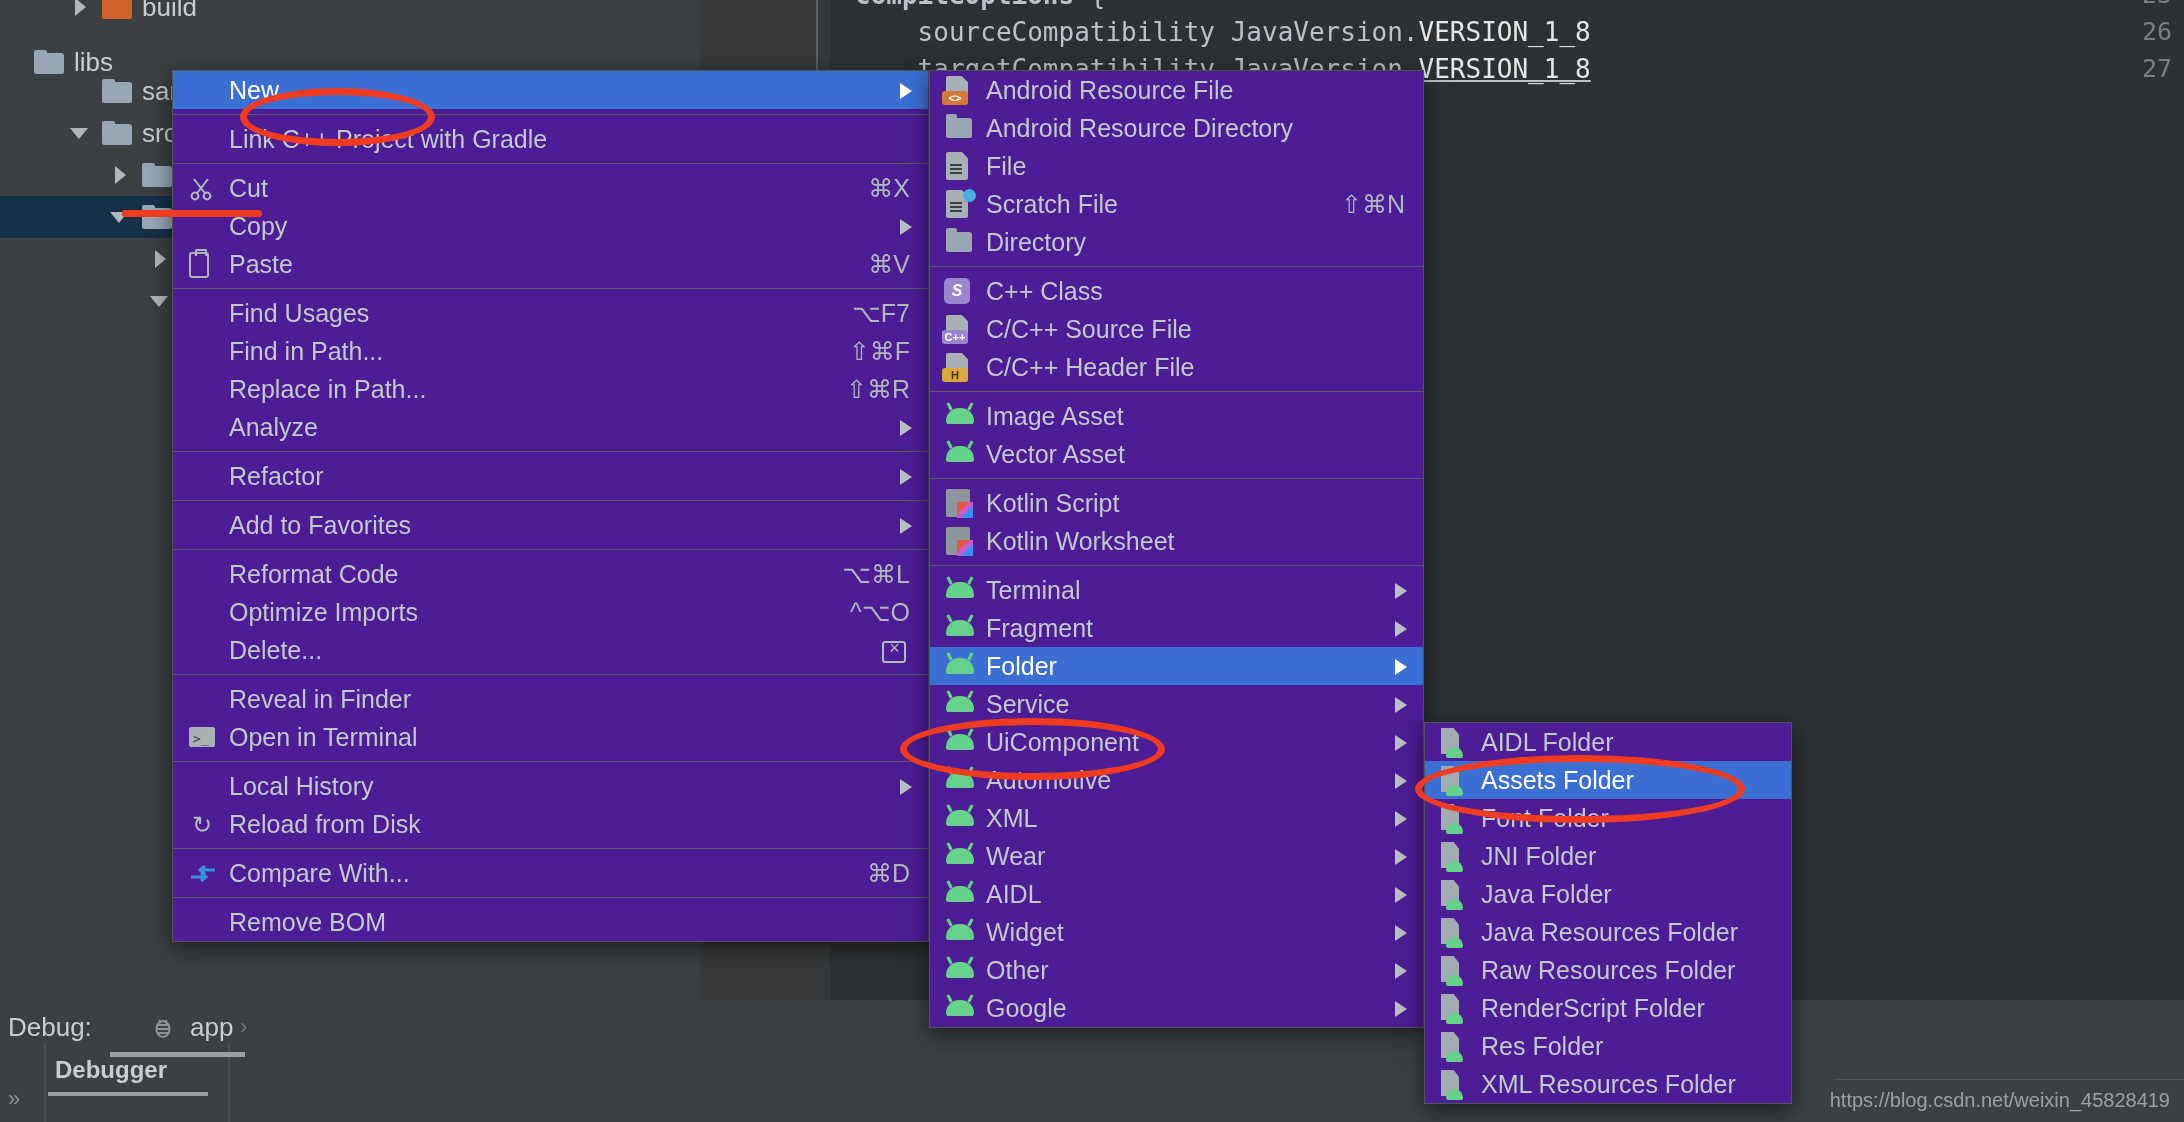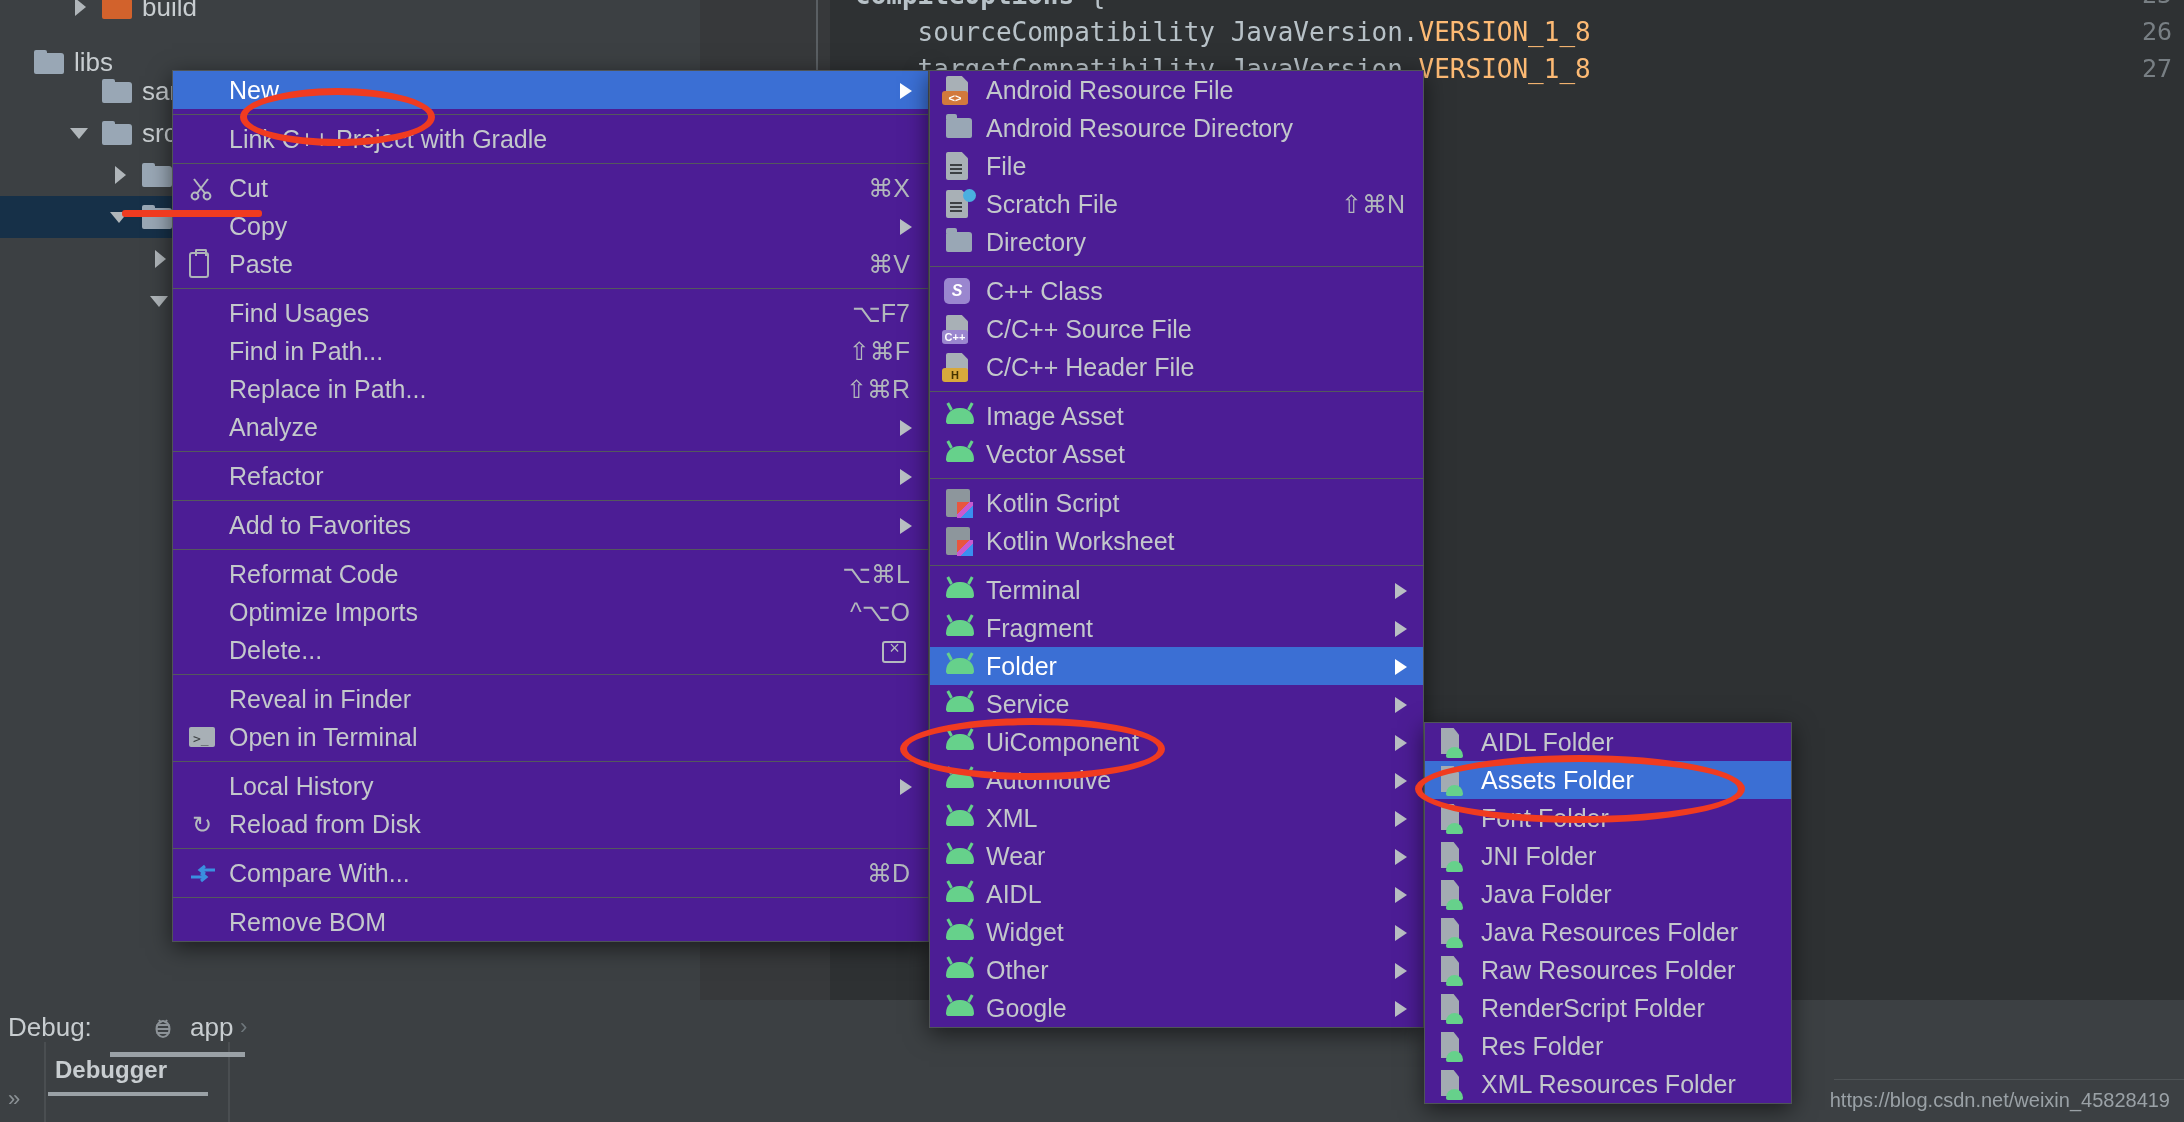--- a/index.html
+++ b/index.html
@@ -33,21 +33,21 @@
   .folder .badge.lines{ background:repeating-linear-gradient(#e8a33d 0 3px,#3c4043 3px 5px); }
   .folder .badge.dot{ background:#8c98a4; border-radius:2px; }
   .folder .badge.dot::after{ content:""; position:absolute; left:4px; top:3px; width:8px; height:8px; background:#3c4043; border-radius:50%; }
 
   
   #editor { position:absolute; left:700px; top:0; right:0; bottom:122px; background:#2e3133; }
   .gutter { position:absolute; left:0; top:0; width:130px; height:100%; background:#37393b; }
   .lnum { position:absolute; right:12px; font-family:"DejaVu Sans Mono", monospace; font-size:25px; color:#787f84; }
   .fold { position:absolute; left:116px; width:2px; background:#5a5f63; }
   .codeline { position:absolute; left:155px; font-family:"DejaVu Sans Mono", monospace; font-size:26px; color:#b8c2c8; white-space:pre; }
-  .codeline .cst { color:#fdba74; }
+  .codeline .cst { color:#e5e5e5; }
 
   
   #debugbar { position:absolute; left:0; bottom:0; width:100%; height:122px; background:#3c4043; }
   #debugLabel { position:absolute; left:8px; top:12px; font-size:26px; color:#c8cdd0; }
   #bugicon { position:absolute; left:150px; top:14px; width:26px; height:26px; }
   #appLabel { position:absolute; left:190px; top:12px; font-size:26px; color:#c8cdd0; }
   #appChevron { position:absolute; left:240px; top:14px; font-size:22px; color:#6e767b; }
   #tabDebug { position:absolute; left:55px; top:56px; font-size:24px; color:#c8cdd0;font-weight:bold; }
   #tabUnderline { position:absolute; left:48px; top:92px; width:160px; height:4px; background:#9aa1a6; }
   #dbgUnderline { position:absolute; left:110px; top:52px; width:135px; height:5px; background:#9aa1a6; }
@@ -124,21 +124,21 @@
 <div id="ide">
 
   <div id="editor">
     <div class="gutter"></div>
     <div id="editorLines">
         <span class="lnum" style="top:-20px;">25</span>
         <span class="codeline" style="top:-20px;"><span class="cst" style="color:#b8c2c8;font-weight:bold">compileOptions</span> {</span>
         <span class="lnum" style="top:17px;">26</span>
         <span class="codeline" style="top:17px;">    sourceCompatibility JavaVersion.<span class="cst">VERSION_1_8</span></span>
         <span class="lnum" style="top:54px;">27</span>
-        <span class="codeline" style="top:54px;">    targetCompatibility JavaVersion.<span class="cst">VERSION_1_8</span></span>
+        <span class="codeline" style="top:54px;text-decoration:underline;">    targetCompatibility JavaVersion.<span class="cst">VERSION_1_8</span></span>
         <span class="fold" style="top:0;height:80px;"></span>
       </div>
     <div id="editorFrags">
         <span class="codeline str" style="left:0;top:295px;color:#a5c261;">ompat:1.1.0'</span>
         <span class="codeline str" style="left:0;top:338px;color:#a5c261;">rial:material:1.1.0'</span>
         <span class="codeline str" style="left:0;top:381px;color:#a5c261;">ut:constraintlayout:1.1.3'</span>
         <span class="codeline str" style="left:0;top:424px;color:#a5c261;">pager:1.0.0'</span>
         <span class="codeline str" style="left:0;top:510px;color:#a5c261;">.ext:junit:1.1.1'</span>
         <span class="codeline str" style="left:0;top:553px;color:#a5c261;">.espresso:espresso-core:3.2.0'</span>
         <span class="codeline str " style="left:0;top:596px;color:#a5c261;background:#5a5a35;">ecyclerview:1.0.0'</span>

